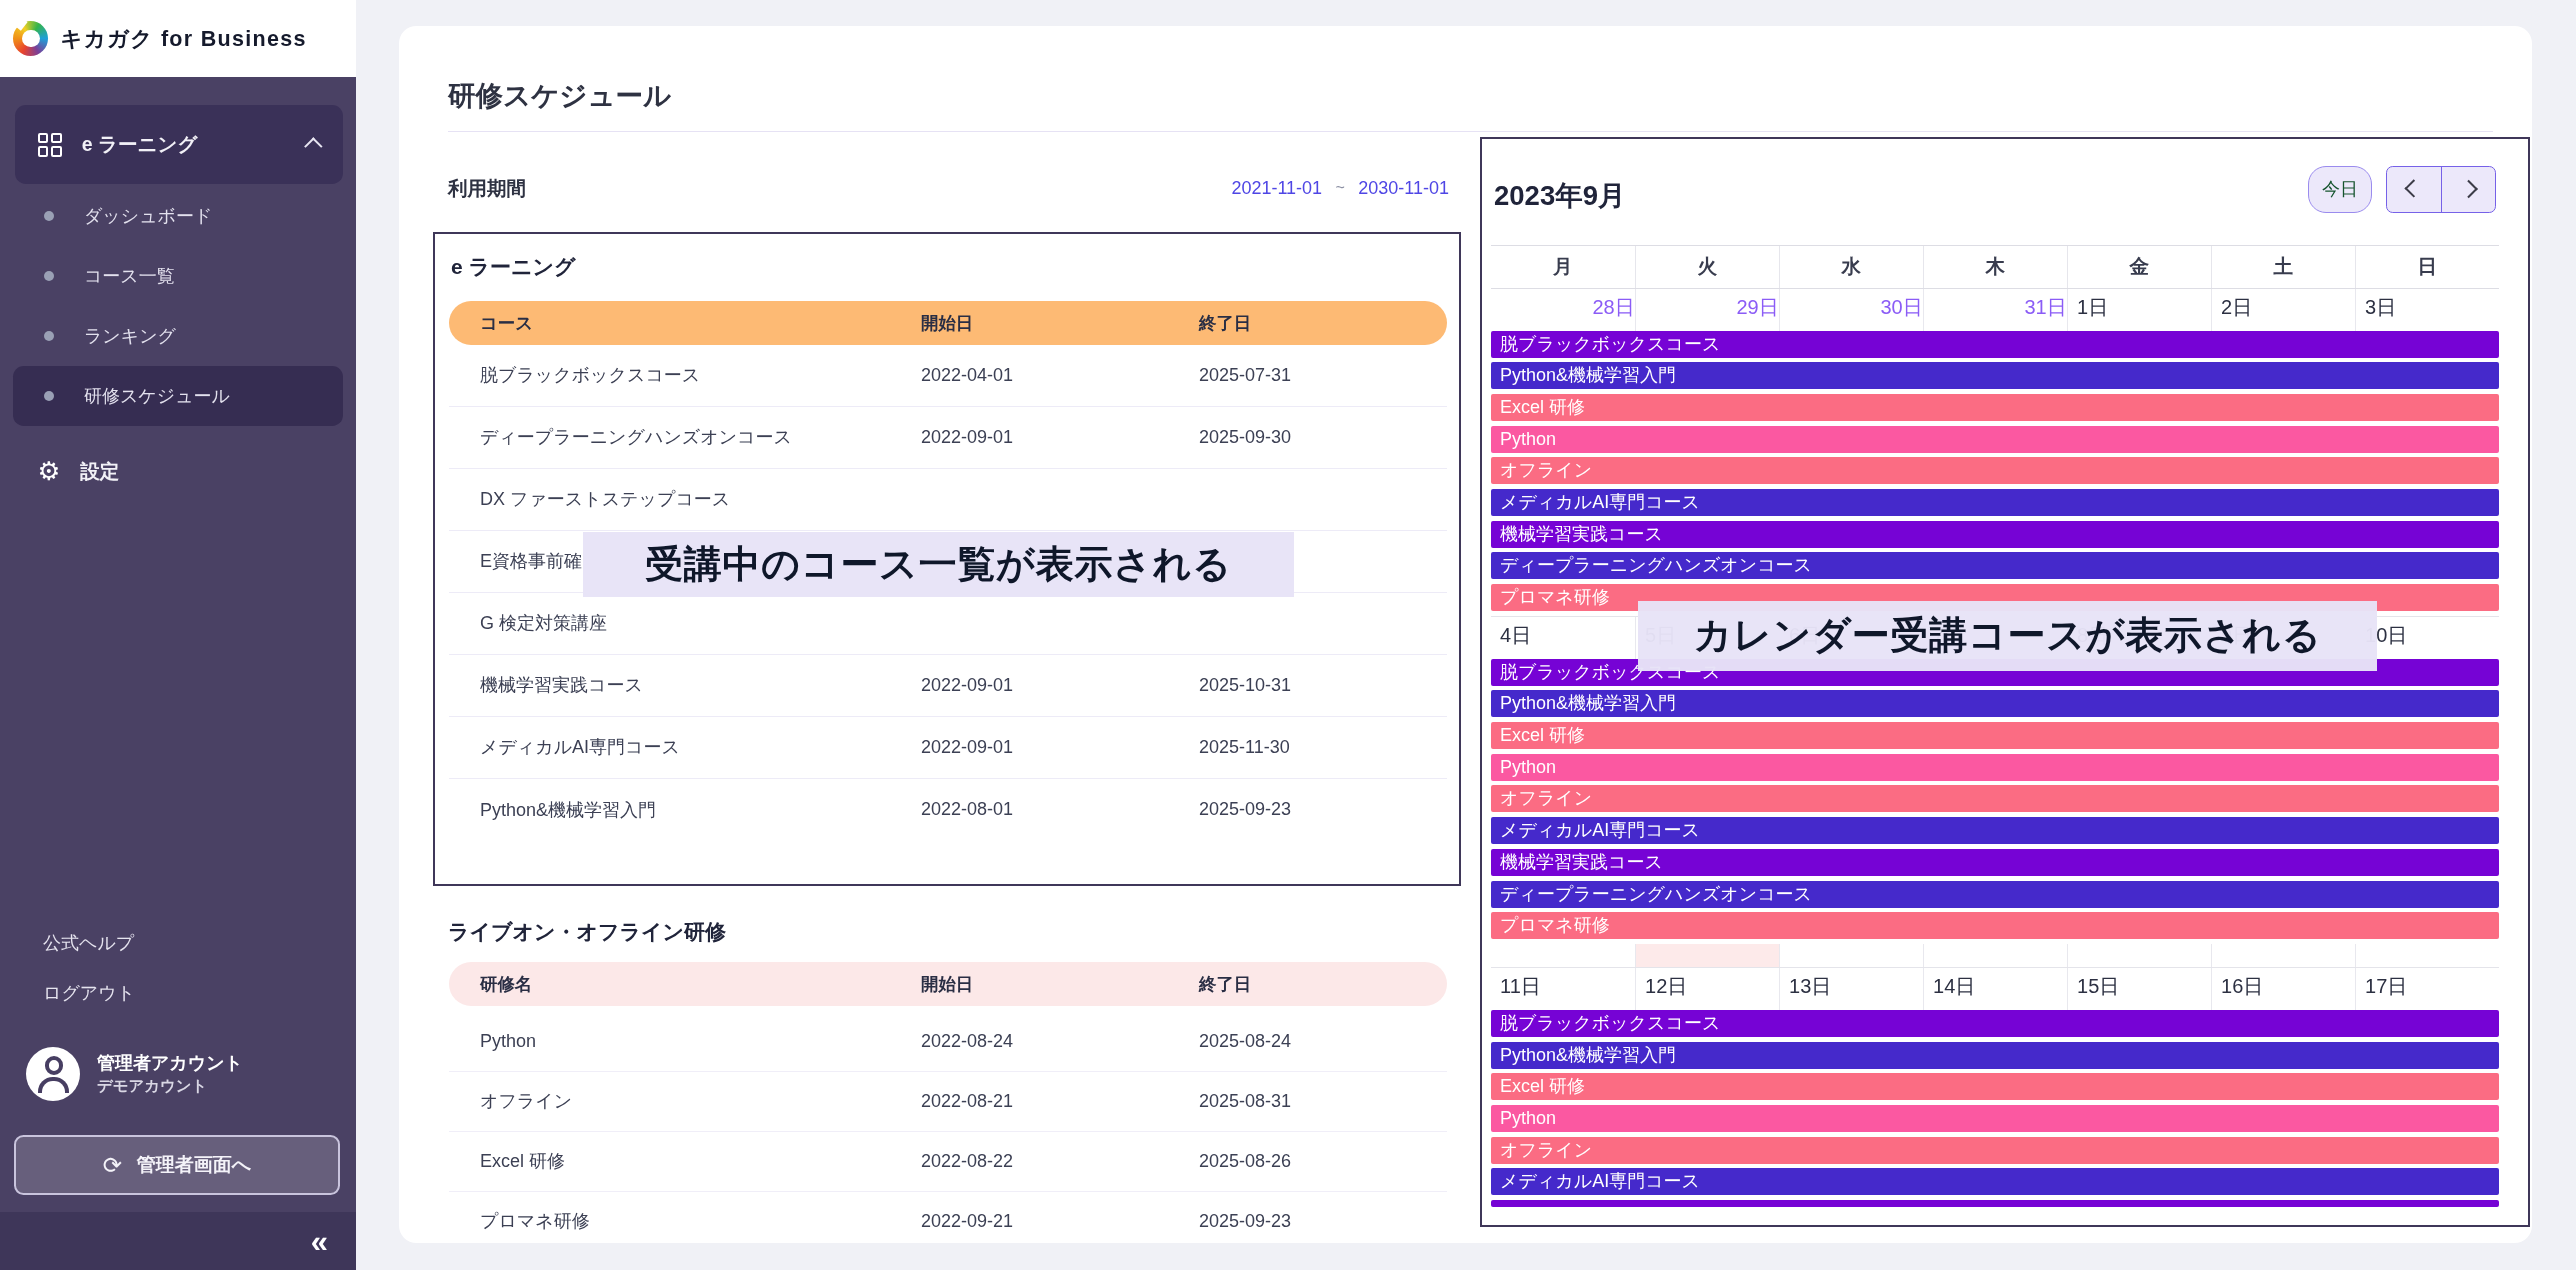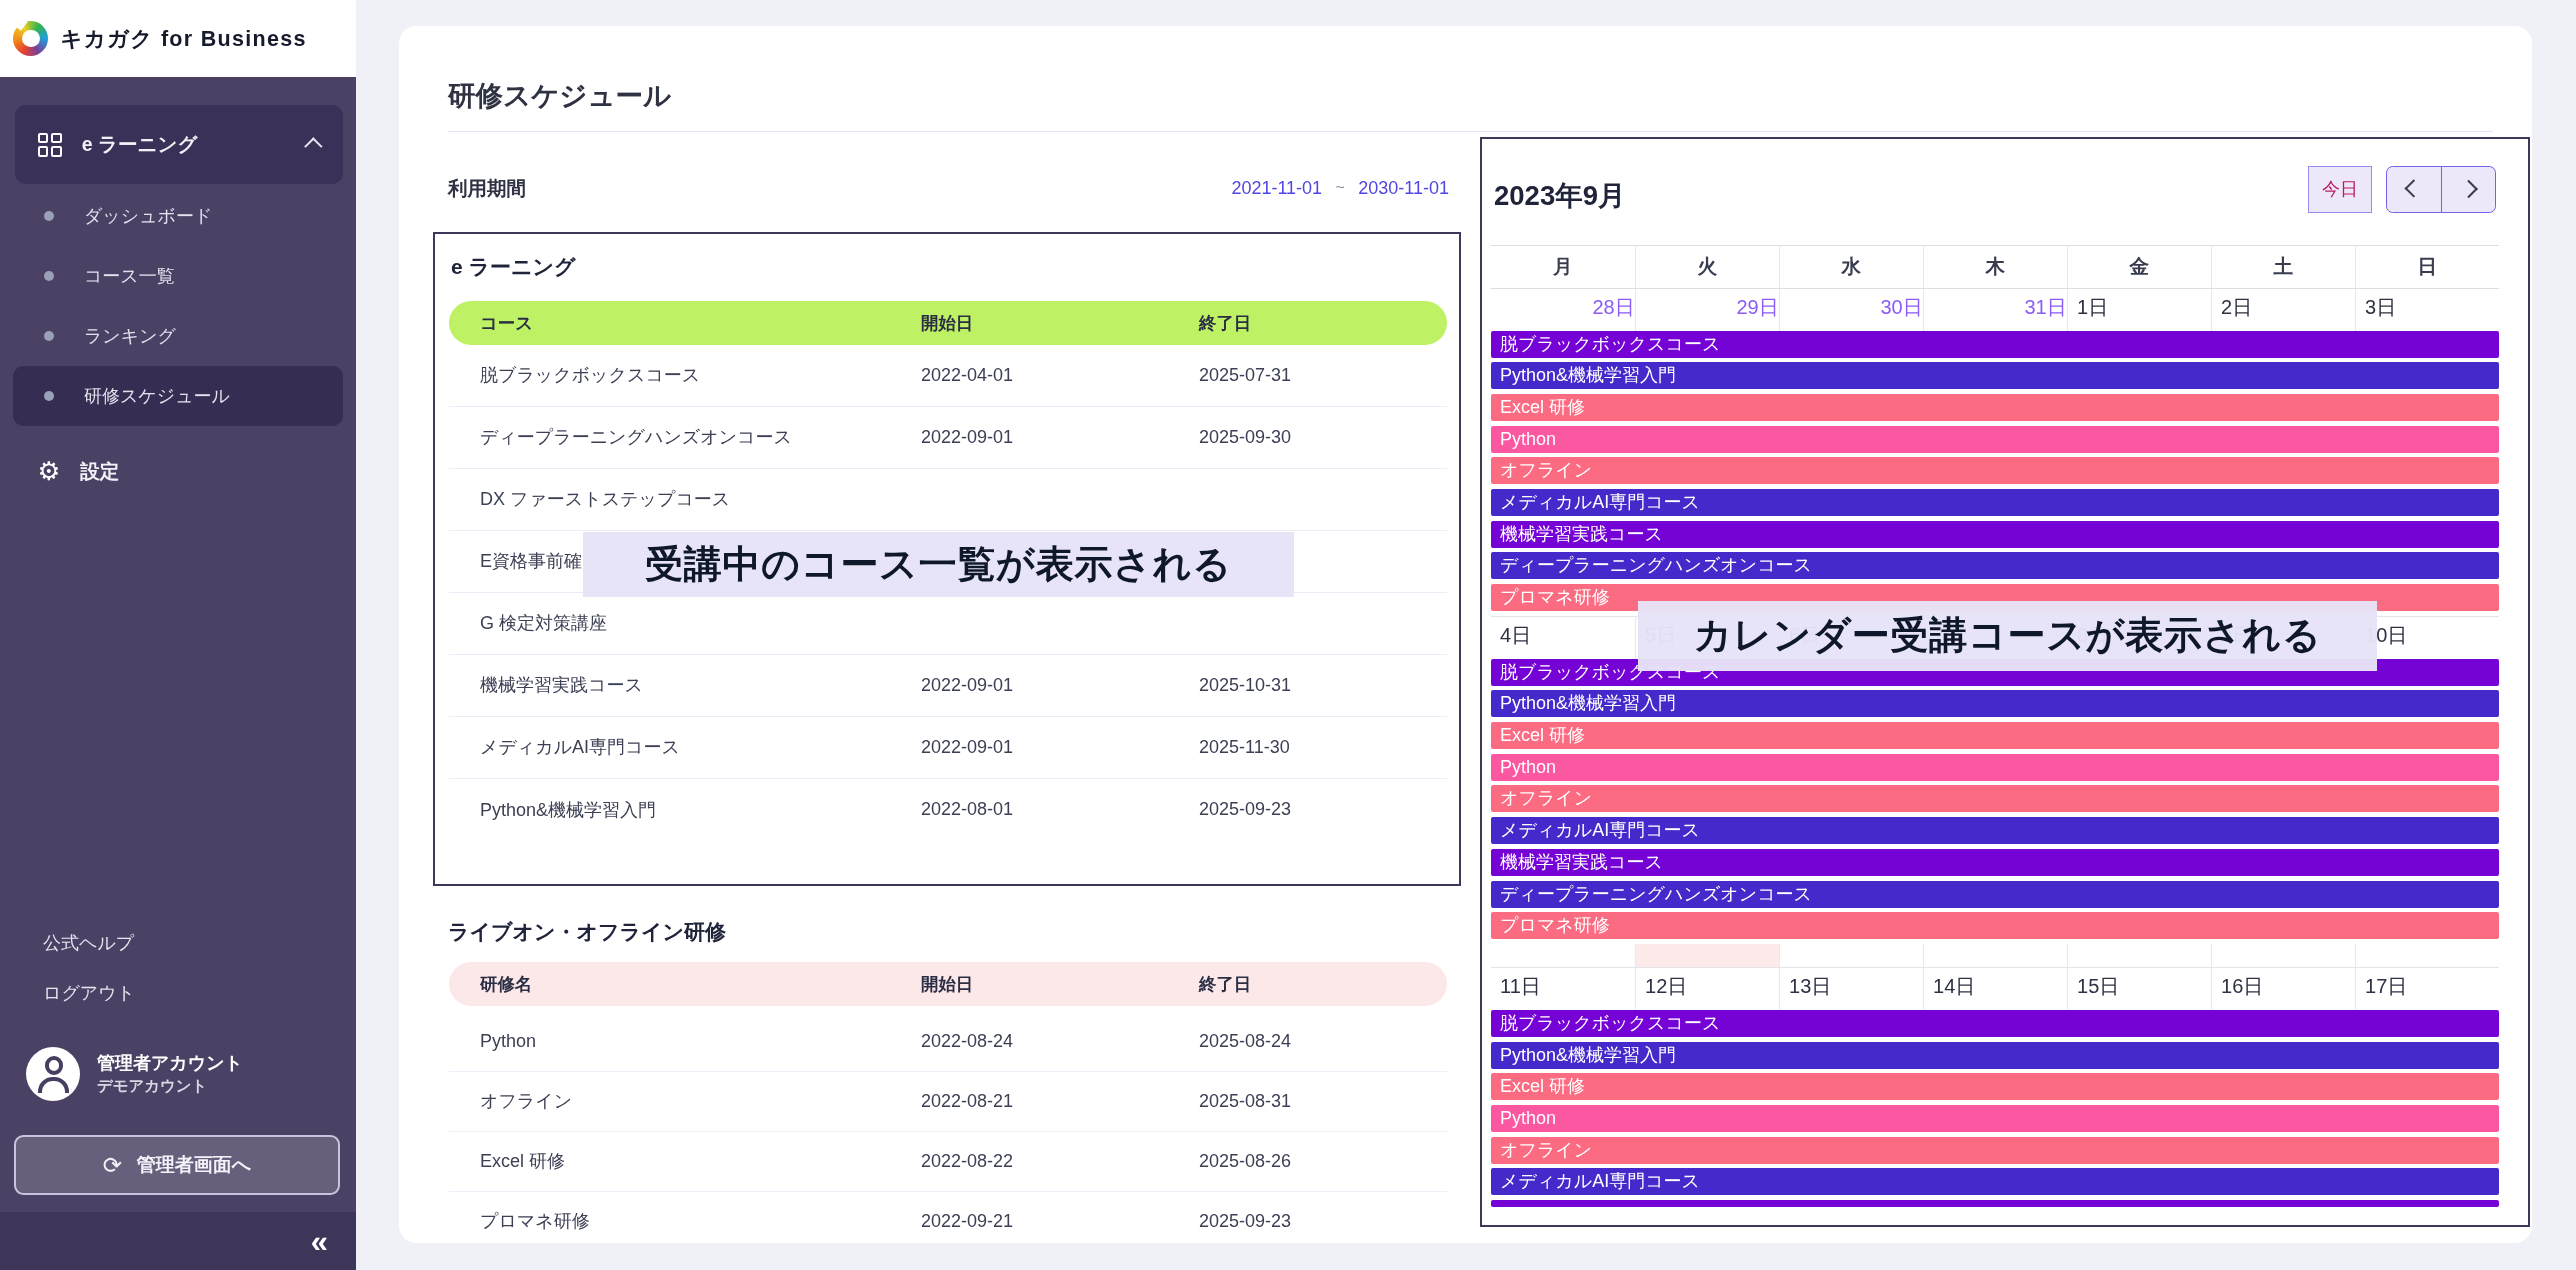--- a/index.html
+++ b/index.html
@@ -47,34 +47,34 @@
   .divider{position:absolute;left:49px;right:39px;top:105px;height:1.3px;background:#e6e2f4;}
 
   .usage-row{position:absolute;left:49px;top:149px;width:1001px;display:flex;justify-content:space-between;align-items:center;}
   .usage-label{font-size:19.5px;font-weight:bold;color:#2e3242;}
   .usage-dates{font-size:18px;color:#4f46e5;display:flex;align-items:center;gap:13.4px;}
   .usage-dates .tilde{color:#8b8fa3;font-size:16px;}
 
   .elearn-panel{position:absolute;left:34px;top:206px;width:1028px;height:654px;border:2.7px solid #3f3759;background:#fff;box-sizing:border-box;}
   .panel-title{margin:19px 0 0 16px;font-size:21px;font-weight:bold;color:#20243a;}
   .band{margin:20px 0 0 14px;width:998px;height:44px;border-radius:22px;display:grid;grid-template-columns:441px 278px 1fr;align-items:center;padding-left:31px;box-sizing:border-box;font-size:17.4px;font-weight:bold;color:#2a2e44;}
-  .band.lav{background:#bef264;}
+  .band.lav{background:#fdba74;}
   .band.pink{background:#fce8e8;}
   .trows{margin-left:14px;width:998px;}
   .trow{height:62px;display:grid;grid-template-columns:441px 278px 1fr;align-items:center;padding-left:31px;box-sizing:border-box;font-size:18px;color:#3c4054;border-bottom:1.3px solid #edebf7;}
   .trow:last-child{border-bottom:none;}
   .live-title{position:absolute;left:49px;top:892px;font-size:21px;font-weight:bold;color:#20243a;}
   .live-band-wrap{position:absolute;left:50px;top:936px;}
   .live-rows{position:absolute;left:50px;top:986px;width:998px;}
   .live-rows .trow{height:60px;border-bottom:1.3px solid #f0eef8;}
 
   
   .calendar{position:absolute;left:1081px;top:111px;width:1050px;height:1090px;border:2.7px solid #3f3759;background:#fff;box-sizing:border-box;}
   .cal-title{position:absolute;left:12px;top:39px;font-size:27.5px;font-weight:bold;color:#20243a;}
-  .today-btn{position:absolute;right:156px;top:27px;width:64px;height:47px;background:#ece8fa;border:1.3px solid #9a8bee;border-radius:0;color:#be185d;font-size:18px;display:flex;align-items:center;justify-content:center;box-sizing:border-box;}
+  .today-btn{position:absolute;right:156px;top:27px;width:64px;height:47px;background:#ece8fa;border:1.3px solid #9a8bee;border-radius:18px;color:#14532d;font-size:18px;display:flex;align-items:center;justify-content:center;box-sizing:border-box;}
   .nav-pair{position:absolute;right:32px;top:27px;width:110px;height:47px;border:1.3px solid #7661e8;border-radius:6.7px;background:#ece8fa;display:flex;box-sizing:border-box;overflow:hidden;}
   .nav-btn{flex:1;display:flex;align-items:center;justify-content:center;}
   .nav-btn + .nav-btn{border-left:1.3px solid #7661e8;}
   .chev{width:11.4px;height:11.4px;border-left:2px solid #3c3c48;border-bottom:2px solid #3c3c48;}
   .chev.left{transform:rotate(45deg);}
   .chev.right{transform:rotate(225deg);}
 
   .grid{position:absolute;left:8.7px;top:106px;width:1008px;}
   .dow{display:grid;grid-template-columns:repeat(7,1fr);height:42px;border-top:1.3px solid #dddde4;border-bottom:1.3px solid #dddde4;}
   .dow div{display:flex;align-items:center;justify-content:center;font-size:19.5px;font-weight:600;color:#383c4e;}

